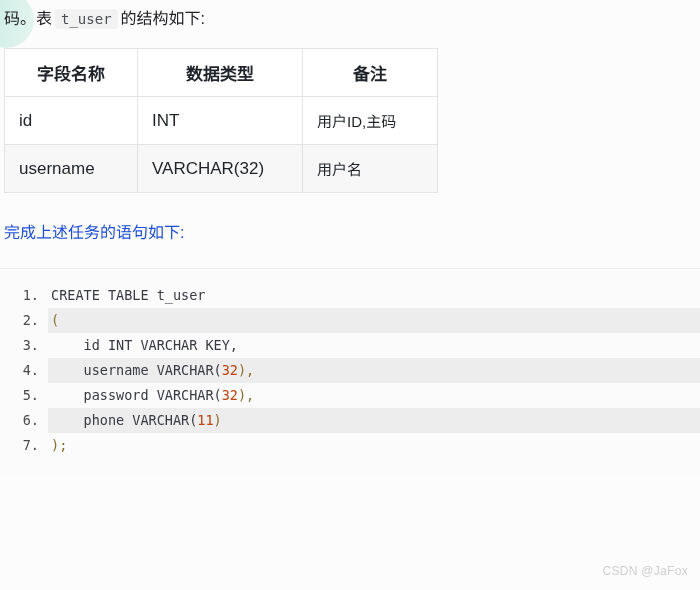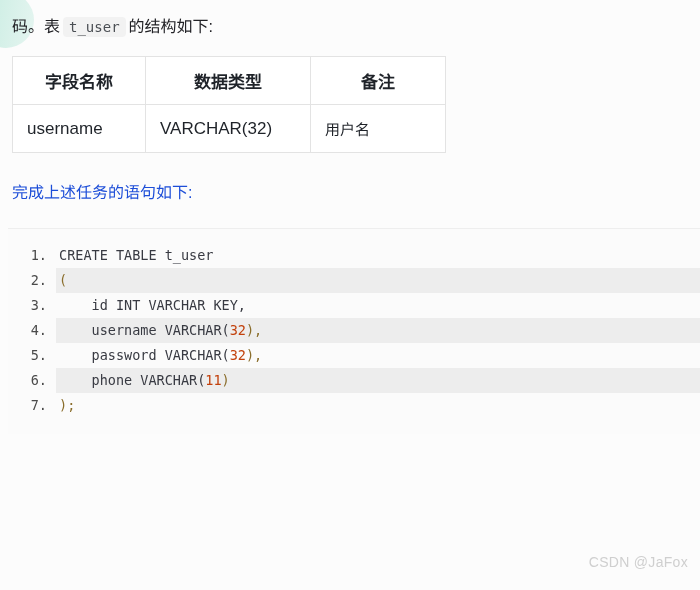--- a/index.html
+++ b/index.html
@@ -36,21 +36,21 @@
     width: 120px;
     height: 58px;
     background: linear-gradient(100deg, rgba(252,252,252,0) 0%, rgba(252,252,252,.55) 38%, rgba(252,252,252,1) 72%);
     z-index: 1;
     pointer-events: none;
   }
 
   .page {
     position: relative;
     z-index: 2;
-    padding: 8px;
+    padding: 0;
   }
 
   
   .intro-line {
     font-size: 16px;
     line-height: 30px;
     color: #222226;
     padding: 4px 0 0 4px;
     white-space: nowrap;
   }
@@ -140,22 +140,22 @@
     color: #383a42;
     padding-left: 3px;
   }
   .tok-num { color: #c2410c; }
   .tok-punc { color: #8a6d2b; }
 
   
   .watermark {
     position: absolute;
     right: 12px;
-    bottom: 20px;
-    font-size: 14px;
+    bottom: 12px;
+    font-size: 12px;
     color: #cfcfcf;
     letter-spacing: .3px;
     z-index: 5;
   }
 </style>
 </head>
 <body>
 
 <div class="corner-blob"></div>
 <div class="corner-fade"></div>
@@ -175,20 +175,25 @@
       </colgroup>
       <thead>
         <tr>
           <th>字段名称</th>
           <th>数据类型</th>
           <th>备注</th>
         </tr>
       </thead>
       <tbody>
         <tr>
+          <td>id</td>
+          <td>INT</td>
+          <td class="c-remark">用户ID,主码</td>
+        </tr>
+        <tr>
           <td>username</td>
           <td>VARCHAR(32)</td>
           <td class="c-remark">用户名</td>
         </tr>
       </tbody>
     </table>
   </div>
 
   <div class="sub-line">完成上述任务的语句如下:</div>
 

